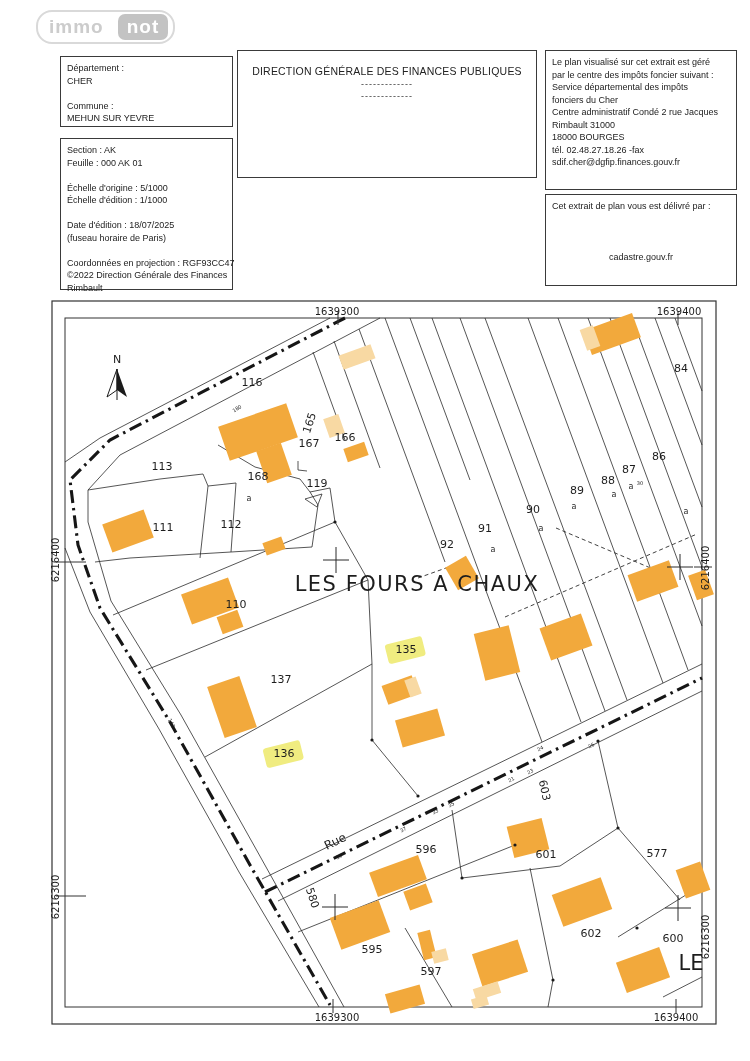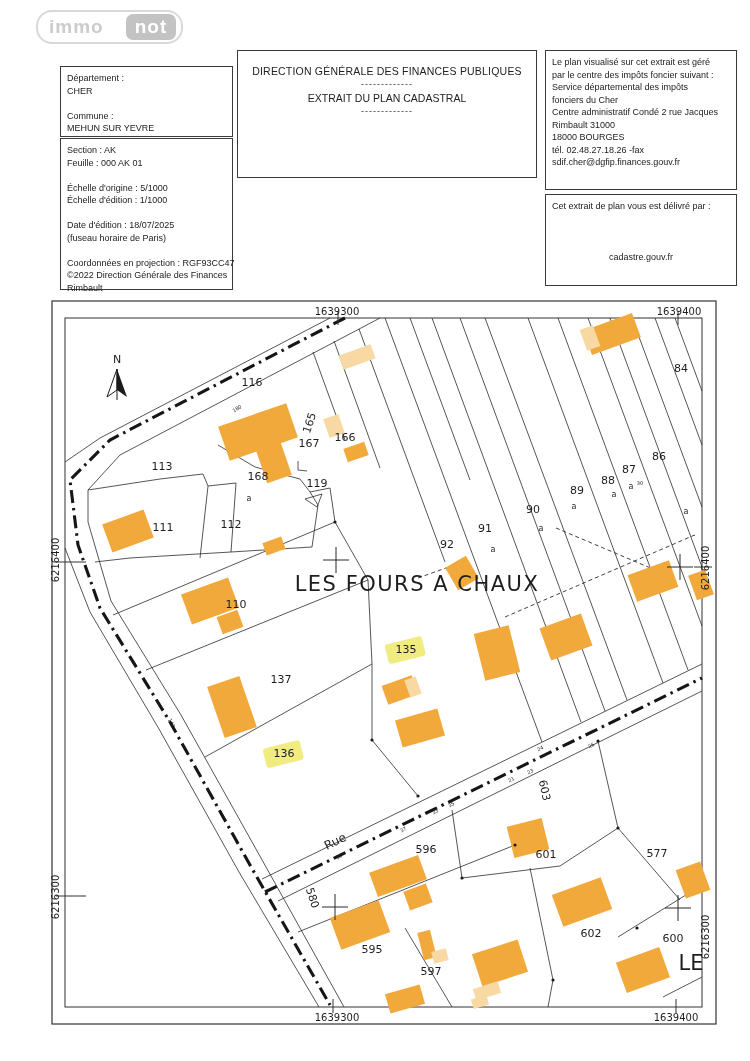--- a/index.html
+++ b/index.html
@@ -1,38 +1,38 @@
 <!DOCTYPE html>
 <html><head>
 <meta charset="utf-8">
 <style>
   html,body{margin:0;padding:0;background:#fff;}
   body{width:750px;height:1061px;position:relative;font-family:"Liberation Sans",sans-serif;color:#222;}
   .logo{position:absolute;left:36px;top:10px;border:2px solid #d9d9d9;border-radius:16px;
-        padding:2px 5px 2px 11px;display:flex;align-items:center;gap:22px;
+        padding:2px 5px 2px 11px;display:flex;align-items:center;gap:14px;
         font-weight:bold;font-size:19px;color:#cccccc;letter-spacing:1px;}
   .logo .not{background:#c3c3c3;color:#ffffff;border-radius:7px;padding:2px 9px;letter-spacing:1px;}
   .hbox{position:absolute;border:1px solid #3a3a3a;font-size:9px;line-height:12.5px;padding:5px 6px;box-sizing:border-box;background:#fff;}
   .hline{height:12.5px;white-space:nowrap;}
   .center-box{text-align:center;padding-top:14px;}
   .center-title{font-size:10.5px;letter-spacing:0.2px;}
   .dashes{font-size:9px;letter-spacing:1px;color:#333;}
   .center-sub{font-size:10.5px;margin-top:2px;}
   .deliver-host{text-align:center;margin-top:38px;font-size:9px;}
   svg text{font-family:"DejaVu Sans","Liberation Sans",sans-serif;fill:#1d1d1d;}
 </style>
 </head>
 <body>
 
 <div class="logo">
   <span>immo</span>
   <span class="not">not</span>
 </div>
 
-<div class="hbox" style="left:60px;top:66px;width:173px;height:71px;">
+<div class="hbox" style="left:60px;top:56px;width:173px;height:71px;">
   <div class="hline">Département :</div>
   <div class="hline">CHER</div>
   <div class="hline"></div>
   <div class="hline">Commune :</div>
   <div class="hline">MEHUN SUR YEVRE</div>
 </div>
 <div class="hbox" style="left:60px;top:138px;width:173px;height:152px;">
   <div class="hline">Section : AK</div>
   <div class="hline">Feuille : 000 AK 01</div>
   <div class="hline"></div>
@@ -43,21 +43,20 @@
   <div class="hline">(fuseau horaire de Paris)</div>
   <div class="hline"></div>
   <div class="hline">Coordonnées en projection : RGF93CC47</div>
   <div class="hline">©2022 Direction Générale des Finances</div>
   <div class="hline">Rimbault</div>
 </div>
 
 <div class="hbox center-box" style="left:237px;top:50px;width:300px;height:128px;">
   <div class="center-title">DIRECTION GÉNÉRALE DES FINANCES PUBLIQUES</div>
   <div class="dashes">-------------</div>
-  <div class="center-sub">EXTRAIT DU PLAN CADASTRAL</div>
   <div class="dashes">-------------</div>
 </div>
 
 <div class="hbox" style="left:545px;top:50px;width:192px;height:140px;">
   <div class="hline">Le plan visualisé sur cet extrait est géré</div>
   <div class="hline">par le centre des impôts foncier suivant :</div>
   <div class="hline">Service départemental des impôts</div>
   <div class="hline">fonciers du Cher</div>
   <div class="hline">Centre administratif Condé 2 rue Jacques</div>
   <div class="hline">Rimbault 31000</div>

